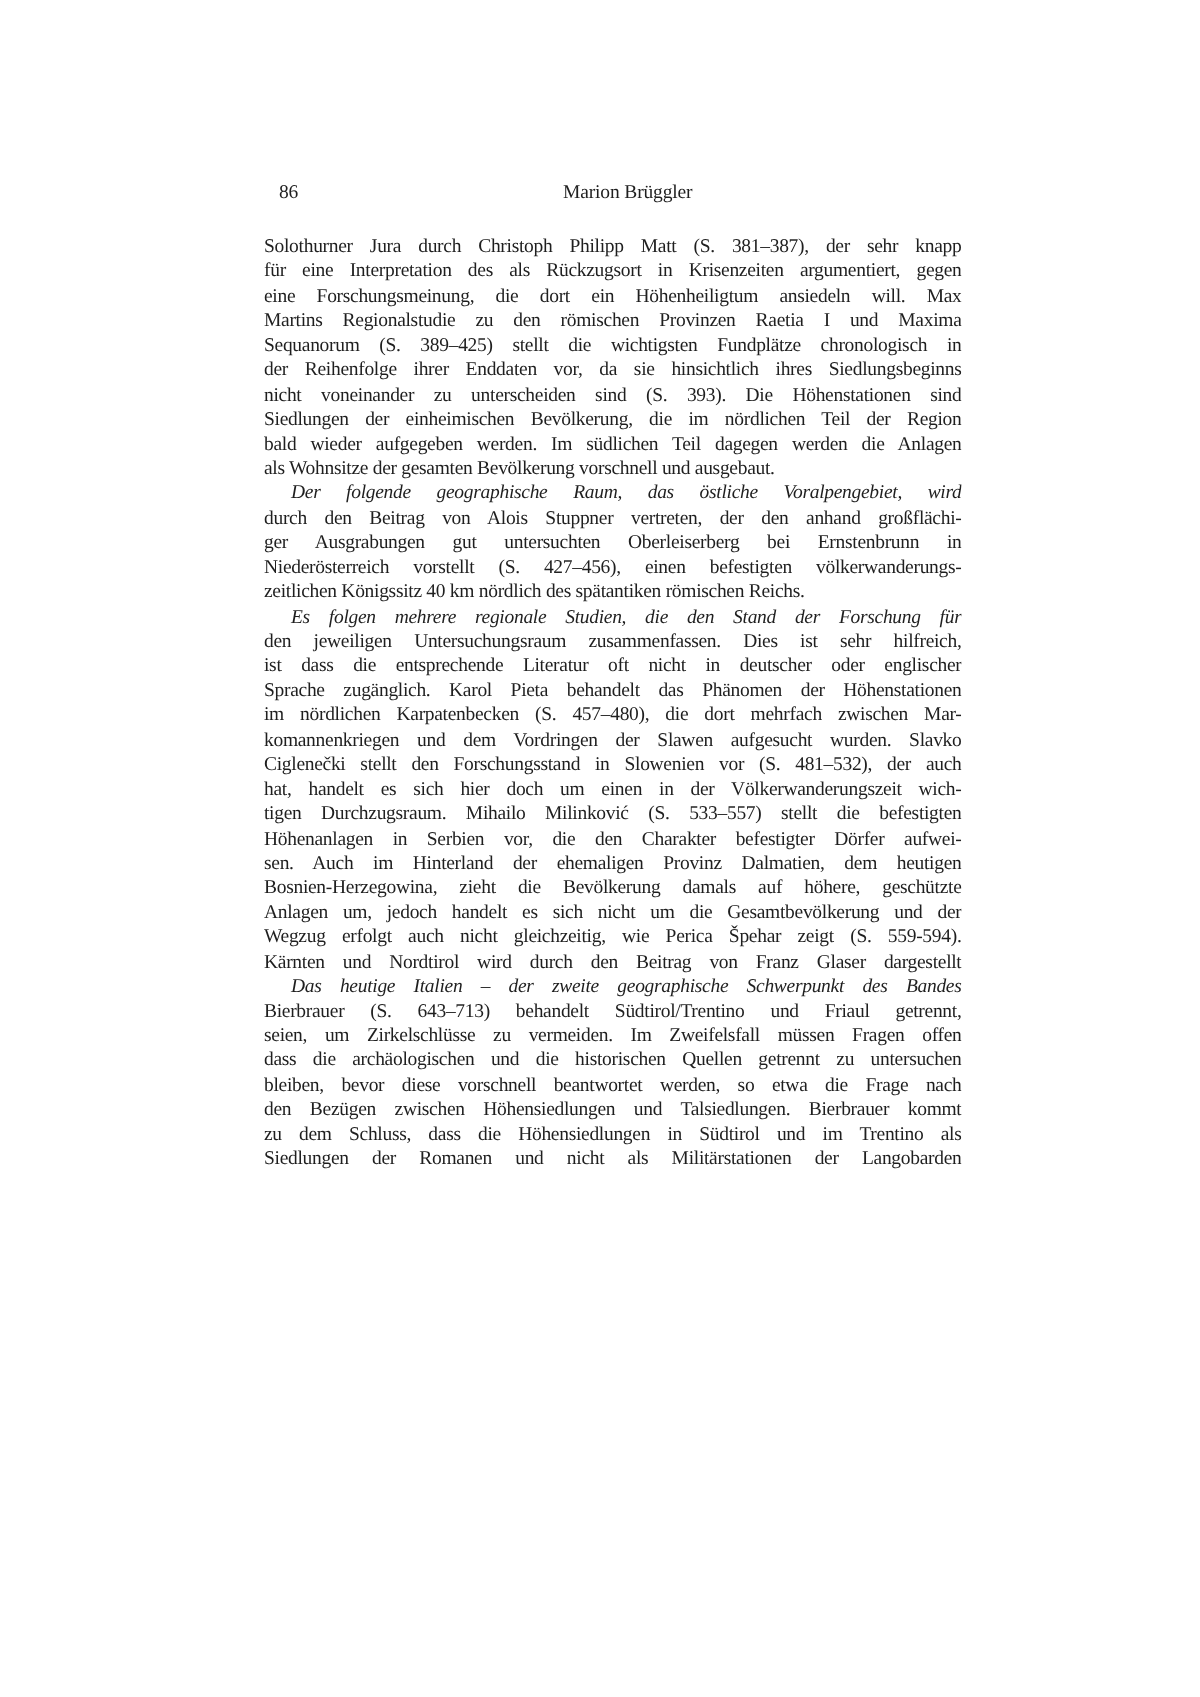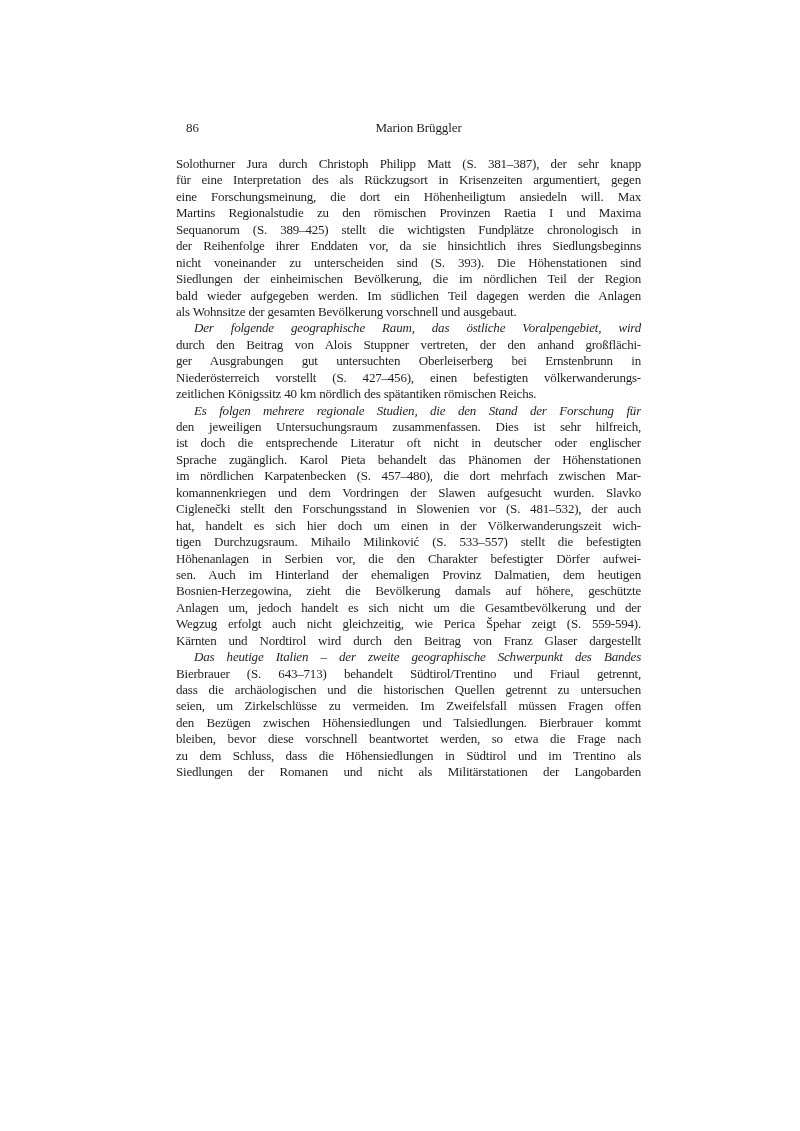--- a/index.html
+++ b/index.html
@@ -83,35 +83,35 @@
       <div class="line">Siedlungen der einheimischen Bevölkerung, die im nördlichen Teil der Region</div>
       <div class="line">bald wieder aufgegeben werden. Im südlichen Teil dagegen werden die Anlagen</div>
       <div class="line last">als Wohnsitze der gesamten Bevölkerung vorschnell und ausgebaut.</div>
       <div class="line indent">Der folgende geographische Raum, das östliche Voralpengebiet, wird</div>
       <div class="line">durch den Beitrag von Alois Stuppner vertreten, der den anhand großflächi-</div>
       <div class="line">ger Ausgrabungen gut untersuchten Oberleiserberg bei Ernstenbrunn in</div>
       <div class="line">Niederösterreich vorstellt (S. 427–456), einen befestigten völkerwanderungs-</div>
       <div class="line last">zeitlichen Königssitz 40 km nördlich des spätantiken römischen Reichs.</div>
       <div class="line indent">Es folgen mehrere regionale Studien, die den Stand der Forschung für</div>
       <div class="line">den jeweiligen Untersuchungsraum zusammenfassen. Dies ist sehr hilfreich,</div>
-      <div class="line">ist doch die entsprechende Literatur oft nicht in deutscher oder englischer</div>
+      <div class="line">ist dass die entsprechende Literatur oft nicht in deutscher oder englischer</div>
       <div class="line">Sprache zugänglich. Karol Pieta behandelt das Phänomen der Höhenstationen</div>
       <div class="line">im nördlichen Karpatenbecken (S. 457–480), die dort mehrfach zwischen Mar-</div>
       <div class="line">komannenkriegen und dem Vordringen der Slawen aufgesucht wurden. Slavko</div>
       <div class="line">Ciglenečki stellt den Forschungsstand in Slowenien vor (S. 481–532), der auch</div>
       <div class="line">hat, handelt es sich hier doch um einen in der Völkerwanderungszeit wich-</div>
       <div class="line">tigen Durchzugsraum. Mihailo Milinković (S. 533–557) stellt die befestigten</div>
       <div class="line">Höhenanlagen in Serbien vor, die den Charakter befestigter Dörfer aufwei-</div>
       <div class="line">sen. Auch im Hinterland der ehemaligen Provinz Dalmatien, dem heutigen</div>
       <div class="line">Bosnien-Herzegowina, zieht die Bevölkerung damals auf höhere, geschützte</div>
       <div class="line">Anlagen um, jedoch handelt es sich nicht um die Gesamtbevölkerung und der</div>
       <div class="line">Wegzug erfolgt auch nicht gleichzeitig, wie Perica Špehar zeigt (S. 559-594).</div>
       <div class="line">Kärnten und Nordtirol wird durch den Beitrag von Franz Glaser dargestellt</div>
       <div class="line indent">Das heutige Italien – der zweite geographische Schwerpunkt des Bandes</div>
       <div class="line">Bierbrauer (S. 643–713) behandelt Südtirol/Trentino und Friaul getrennt,</div>
+      <div class="line">seien, um Zirkelschlüsse zu vermeiden. Im Zweifelsfall müssen Fragen offen</div>
       <div class="line">dass die archäologischen und die historischen Quellen getrennt zu untersuchen</div>
-      <div class="line">seien, um Zirkelschlüsse zu vermeiden. Im Zweifelsfall müssen Fragen offen</div>
+      <div class="line">bleiben, bevor diese vorschnell beantwortet werden, so etwa die Frage nach</div>
       <div class="line">den Bezügen zwischen Höhensiedlungen und Talsiedlungen. Bierbrauer kommt</div>
-      <div class="line">bleiben, bevor diese vorschnell beantwortet werden, so etwa die Frage nach</div>
       <div class="line">zu dem Schluss, dass die Höhensiedlungen in Südtirol und im Trentino als</div>
       <div class="line">Siedlungen der Romanen und nicht als Militärstationen der Langobarden</div>
     </div>
 </div>
 
 </body></html>

